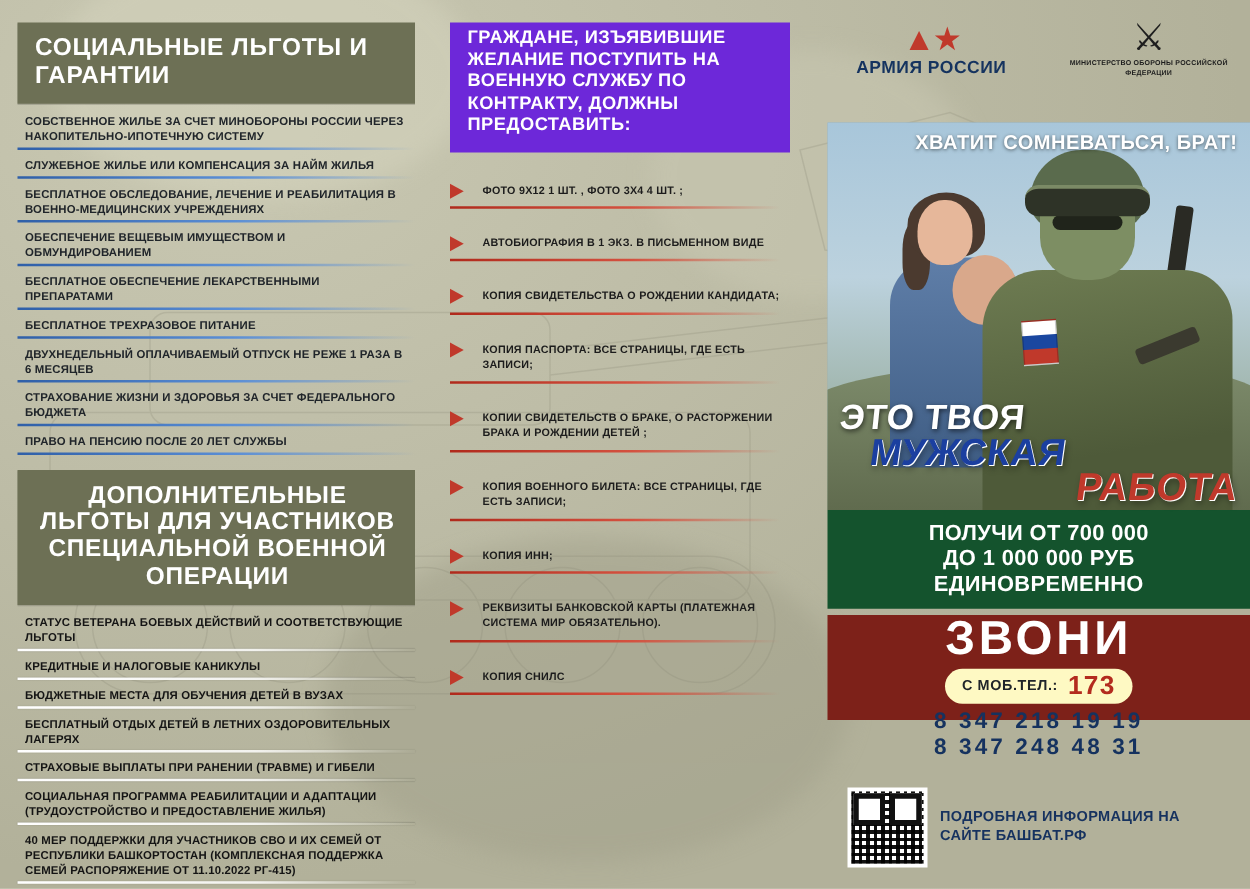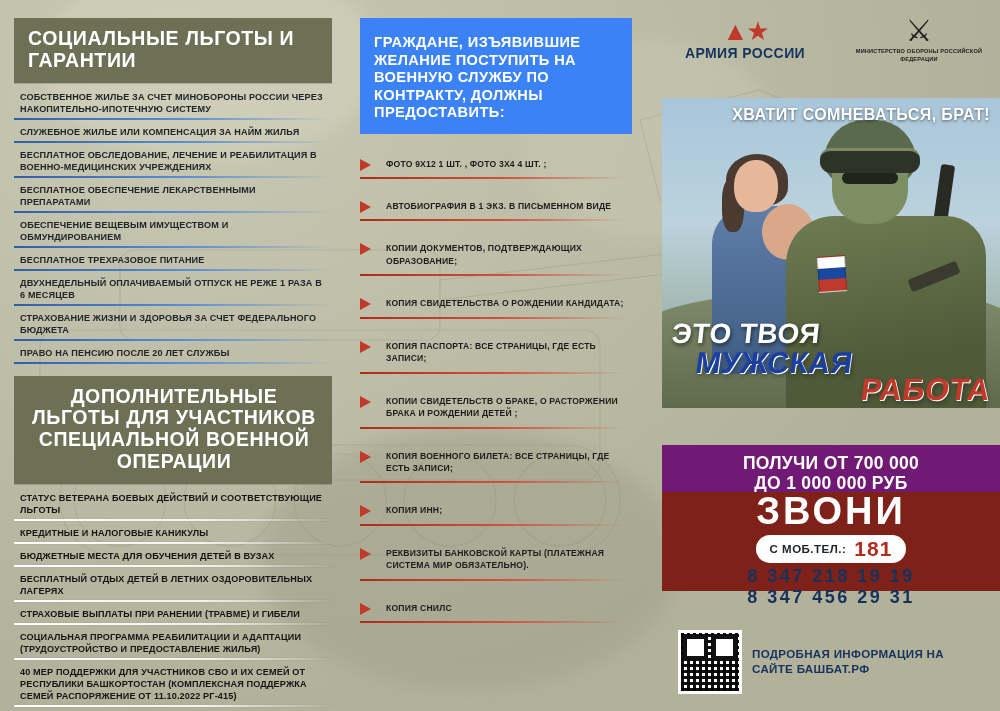--- a/index.html
+++ b/index.html
@@ -98,23 +98,23 @@
   }
 
   
   .col-mid {
     position: absolute;
     left: 360px;
     top: 18px;
     width: 272px;
   }
   .mid-hdr {
-    background: #3b82f6;
+    background: #6d28d9;
     color: #fff;
-    padding: 16px 12px 12px 14px;
+    padding: 4px 12px 12px 14px;
   }
   .mid-hdr h2 {
     margin: 0;
     font-size: 14.6px;
     line-height: 1.2;
     letter-spacing: .4px;
     font-weight: 700;
     text-transform: uppercase;
   }
   ul.docs {
@@ -342,54 +342,53 @@
     letter-spacing: .5px; text-transform: uppercase;
     transform: skewX(-8deg);
     text-shadow: 1px 1px 0 #fff, 2px 3px 5px rgba(0,0,0,.35);
   }
   .pay-band {
     position: absolute;
     left: 0;
     top: 408px;
     width: 338px;
     padding: 8px 0 10px 0;
-    background: #701a75;
+    background: #14532d;
     color: #fff;
     text-align: center;
-    margin-top: 37px;
   }
   .pay-band .l {
     font-size: 17.5px;
     font-weight: 700;
     line-height: 1.16;
     letter-spacing: .3px;
     text-transform: uppercase;
   }
   .call-band {
     position: absolute;
     left: 0;
     top: 492px;
     width: 338px;
     background: #7d2119;
     color: #fff;
     text-align: center;
-    padding-bottom: 28px;
+    padding-bottom: 13px;
   }
   .call-band .zvoni {
     font-size: 38px;
     font-weight: 700;
     letter-spacing: 3px;
     line-height: 1.05;
     text-transform: uppercase;
   }
   .mob-row {
     display: inline-flex;
     align-items: center;
     gap: 8px;
-    background: #ffffff;
+    background: #fef9c3;
     color: #7d2119;
     border-radius: 14px;
     padding: 2px 14px;
     margin-top: 3px;
   }
   .mob-row .lbl {
     font-size: 11.5px;
     font-weight: 700;
     letter-spacing: .5px;
     text-transform: uppercase;
@@ -483,22 +482,22 @@
   </div>
 
   <div class="col-left">
     <div class="hdr-block">
       <h1>СОЦИАЛЬНЫЕ ЛЬГОТЫ И ГАРАНТИИ</h1>
     </div>
     <ul class="benefits">
       <li>СОБСТВЕННОЕ ЖИЛЬЕ ЗА СЧЕТ МИНОБОРОНЫ РОССИИ ЧЕРЕЗ НАКОПИТЕЛЬНО-ИПОТЕЧНУЮ СИСТЕМУ</li>
       <li>СЛУЖЕБНОЕ ЖИЛЬЕ ИЛИ КОМПЕНСАЦИЯ ЗА НАЙМ ЖИЛЬЯ</li>
       <li>БЕСПЛАТНОЕ ОБСЛЕДОВАНИЕ, ЛЕЧЕНИЕ И РЕАБИЛИТАЦИЯ В ВОЕННО-МЕДИЦИНСКИХ УЧРЕЖДЕНИЯХ</li>
+      <li>ОБЕСПЕЧЕНИЕ ВЕЩЕВЫМ ИМУЩЕСТВОМ И ОБМУНДИРОВАНИЕМ</li>
       <li>БЕСПЛАТНОЕ ОБЕСПЕЧЕНИЕ ЛЕКАРСТВЕННЫМИ ПРЕПАРАТАМИ</li>
-      <li>ОБЕСПЕЧЕНИЕ ВЕЩЕВЫМ ИМУЩЕСТВОМ И ОБМУНДИРОВАНИЕМ</li>
       <li>БЕСПЛАТНОЕ ТРЕХРАЗОВОЕ ПИТАНИЕ</li>
       <li>ДВУХНЕДЕЛЬНЫЙ ОПЛАЧИВАЕМЫЙ ОТПУСК НЕ РЕЖЕ 1 РАЗА В 6 МЕСЯЦЕВ</li>
       <li>СТРАХОВАНИЕ ЖИЗНИ И ЗДОРОВЬЯ ЗА СЧЕТ ФЕДЕРАЛЬНОГО БЮДЖЕТА</li>
       <li>ПРАВО НА ПЕНСИЮ ПОСЛЕ 20 ЛЕТ СЛУЖБЫ</li>
     </ul>
 
     <div class="hdr-block second">
       <h1>ДОПОЛНИТЕЛЬНЫЕ ЛЬГОТЫ ДЛЯ УЧАСТНИКОВ СПЕЦИАЛЬНОЙ ВОЕННОЙ ОПЕРАЦИИ</h1>
     </div>
     <ul class="benefits white">
@@ -512,21 +511,20 @@
     </ul>
   </div>
 
   <div class="col-mid">
     <div class="mid-hdr">
       <h2>ГРАЖДАНЕ, ИЗЪЯВИВШИЕ ЖЕЛАНИЕ ПОСТУПИТЬ НА ВОЕННУЮ СЛУЖБУ ПО КОНТРАКТУ, ДОЛЖНЫ ПРЕДОСТАВИТЬ:</h2>
     </div>
     <ul class="docs">
       <li><span class="arrow"></span><span>ФОТО 9Х12  1 ШТ. , ФОТО 3Х4   4 ШТ. ;</span></li>
       <li><span class="arrow"></span><span>АВТОБИОГРАФИЯ В 1 ЭКЗ. В ПИСЬМЕННОМ ВИДЕ</span></li>
-      <li><span class="arrow"></span><span>КОПИИ ДОКУМЕНТОВ, ПОДТВЕРЖДАЮЩИХ ОБРАЗОВАНИЕ;</span></li>
       <li><span class="arrow"></span><span>КОПИЯ СВИДЕТЕЛЬСТВА О РОЖДЕНИИ КАНДИДАТА;</span></li>
       <li><span class="arrow"></span><span>КОПИЯ ПАСПОРТА: ВСЕ СТРАНИЦЫ, ГДЕ ЕСТЬ ЗАПИСИ;</span></li>
       <li><span class="arrow"></span><span>КОПИИ СВИДЕТЕЛЬСТВ  О БРАКЕ, О РАСТОРЖЕНИИ БРАКА И РОЖДЕНИИ ДЕТЕЙ ;</span></li>
       <li><span class="arrow"></span><span>КОПИЯ ВОЕННОГО БИЛЕТА: ВСЕ СТРАНИЦЫ, ГДЕ ЕСТЬ ЗАПИСИ;</span></li>
       <li><span class="arrow"></span><span>КОПИЯ ИНН;</span></li>
       <li><span class="arrow"></span><span>РЕКВИЗИТЫ БАНКОВСКОЙ КАРТЫ (ПЛАТЕЖНАЯ СИСТЕМА МИР ОБЯЗАТЕЛЬНО).</span></li>
       <li><span class="arrow"></span><span>КОПИЯ СНИЛС</span></li>
     </ul>
   </div>
 
@@ -576,27 +574,27 @@
     <div class="pay-band">
       <div class="l">ПОЛУЧИ ОТ 700 000</div>
       <div class="l">ДО 1 000 000 РУБ</div>
       <div class="l">ЕДИНОВРЕМЕННО</div>
     </div>
 
     <div class="call-band">
       <div class="zvoni">ЗВОНИ</div>
       <div class="mob-row">
         <span class="lbl">С МОБ.ТЕЛ.:</span>
-        <span class="num">181</span>
+        <span class="num">173</span>
       </div>
     </div>
 
     <div class="phones">
       <div>8  347  218  19  19</div>
-      <div>8  347  456  29  31</div>
+      <div>8  347  248  48  31</div>
     </div>
 
     <div class="qr-block">
       <div class="qr"></div>
       <div class="qr-txt">ПОДРОБНАЯ ИНФОРМАЦИЯ НА САЙТЕ БАШБАТ.РФ</div>
     </div>
 
   </div>
 </div>
 

